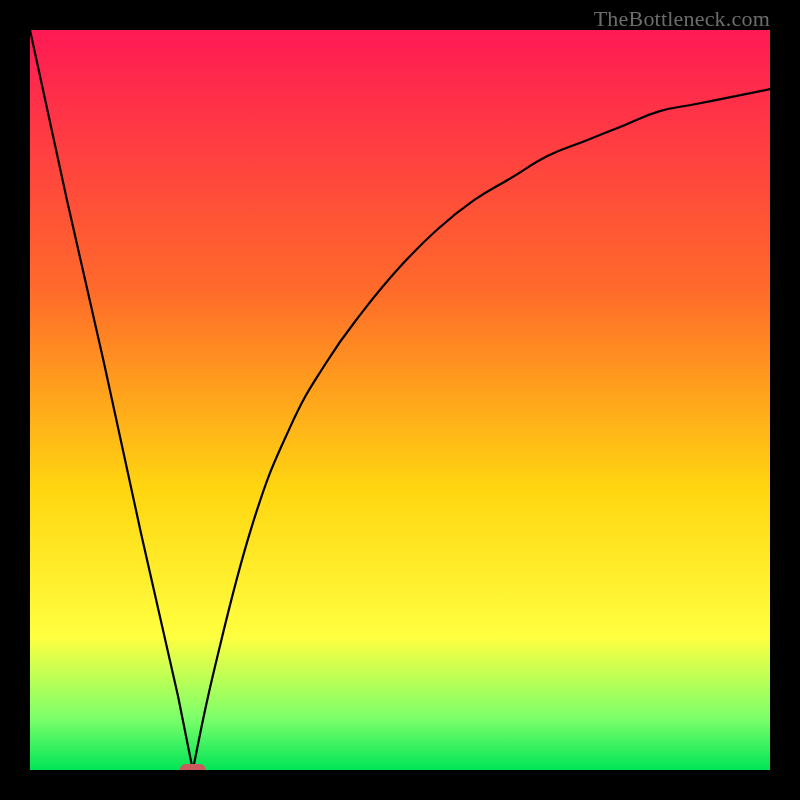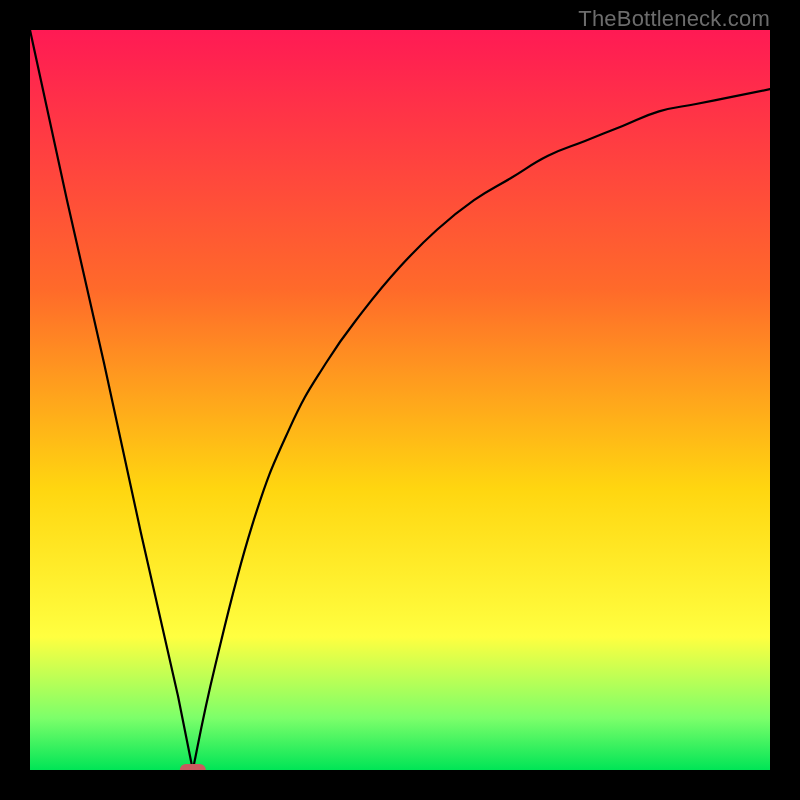--- a/index.html
+++ b/index.html
@@ -27,20 +27,21 @@
   }
   .attribution {
     position: absolute;
     top: 6px;
     right: 30px;
     color: #6c6c6c;
     font-size: 22px;
     font-weight: 500;
     z-index: 3;
     letter-spacing: 0.2px;
+    font-family: Liberation Serif, serif;
   }
   svg { display: block; }
 </style>
 </head>
 <body>
 
 <div class="frame">
 
   <div class="attribution">TheBottleneck.com</div>
 

